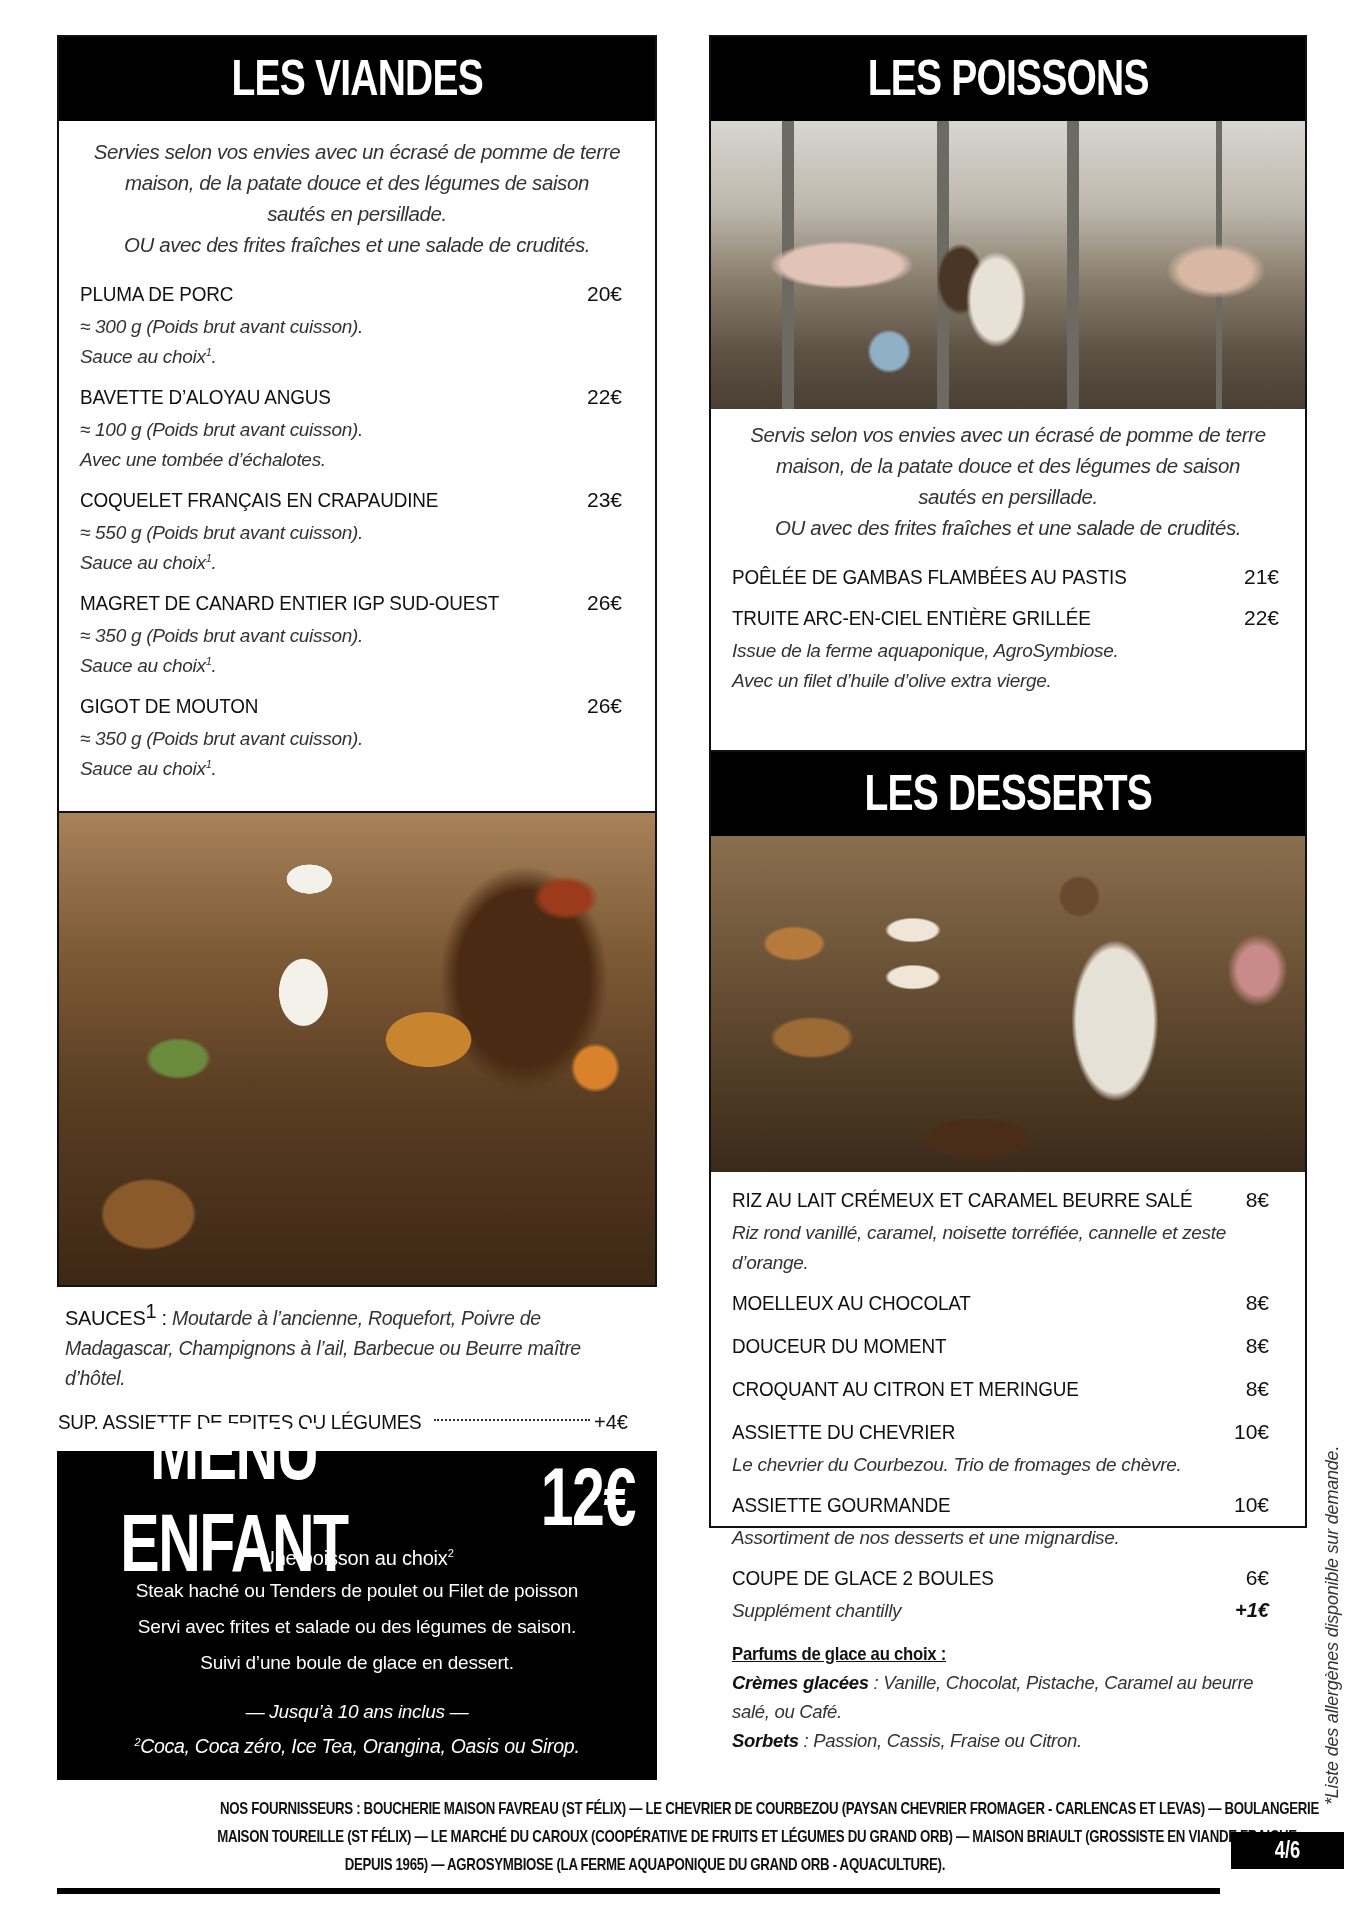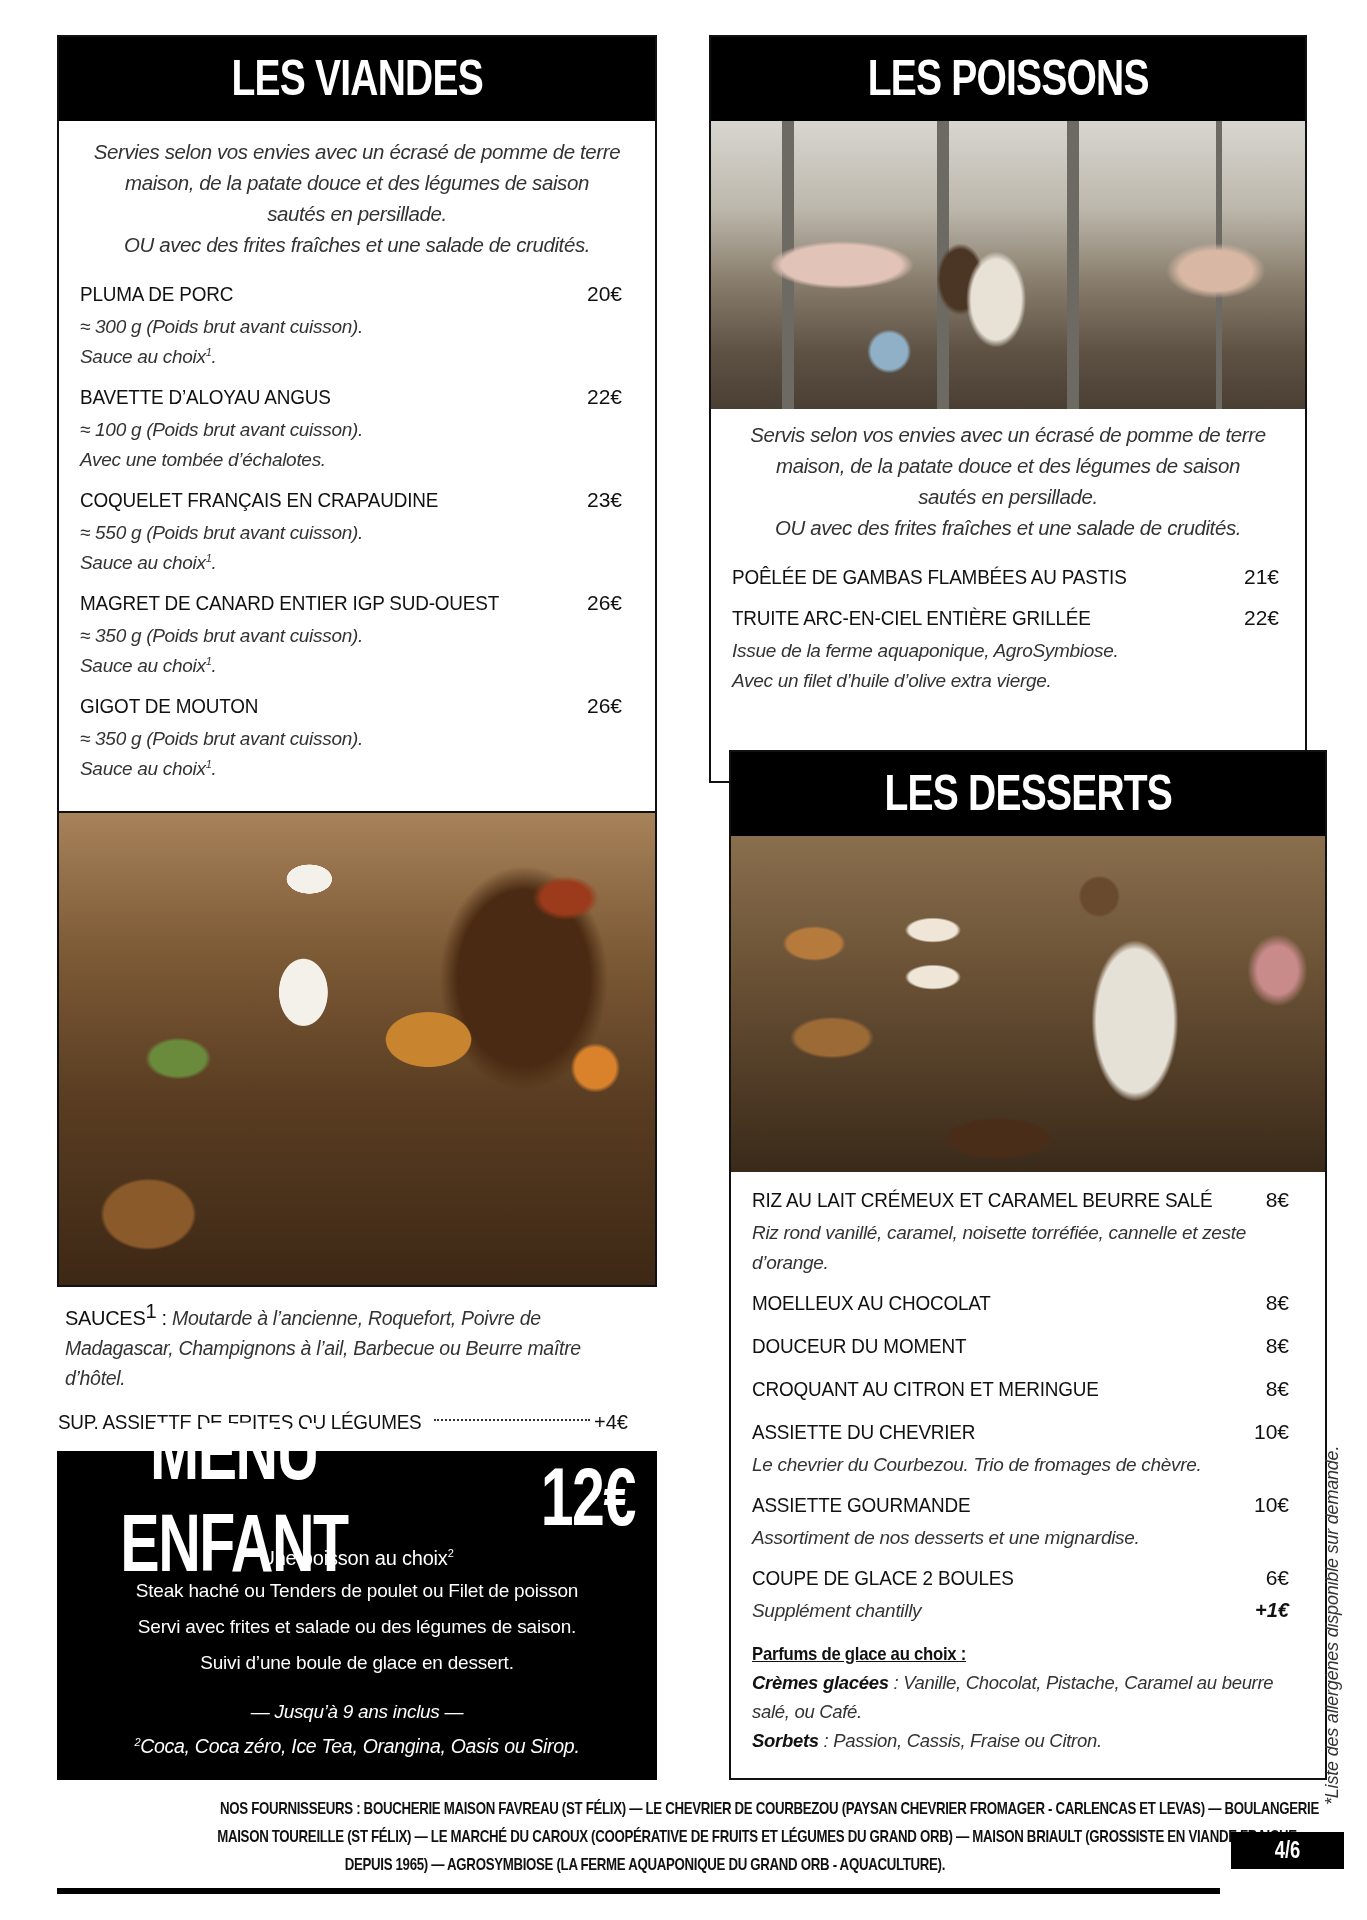--- a/index.html
+++ b/index.html
@@ -91,21 +91,21 @@
     #enfant .drinks { font-style: italic; font-size: 19.5px; line-height: 34px; letter-spacing: -0.3px; }
 
     #poissons { left: 709px; top: 35px; width: 598px; height: 748px; }
     #poissons .box-head { height: 84px; }
     #market { position: relative; width: 100%; height: 288px; }
     #poissons .intro { margin: 10px 20px 0; }
     #poissons .items { margin: 22px 26px 0 21px; }
     #poissons .item { margin-bottom: 11px; }
     #poissons .item-row { height: 30px; gap: 14px; }
 
-    #desserts { left: 709px; top: 750px; width: 598px; height: 1030px; margin-left: 20px; }
+    #desserts { left: 709px; top: 750px; width: 598px; height: 778px; }
     #desserts .box-head { height: 84px; }
     #pastry { position: relative; width: 100%; height: 336px; }
     #desserts .items { margin: 16px 36px 0 21px; }
     #desserts .item { margin-bottom: 13px; }
     #desserts .item-row { height: 30px; }
     .extra-price { font-weight: bold; font-style: italic; font-size: 20px; color: #111; }
 
     #parfums { margin: 4px 20px 0 21px; font-size: 18.5px; line-height: 29px; letter-spacing: -0.3px; }
     #parfums .ptitle { text-decoration: underline; font-weight: bold; color: #111; font-size: 19px; display:inline-block; transform: scaleX(0.88); transform-origin:left; }
     #parfums .row { color: #333; font-style: italic; }
@@ -194,21 +194,21 @@
 
 <section id="enfant">
   <div class="head">
     <span class="title">MENU ENFANT</span>
     <span class="price">12€</span>
   </div>
   <div class="line first"><span>Une boisson au choix</span><sup>2</sup></div>
   <div class="line">Steak haché ou Tenders de poulet ou Filet de poisson</div>
   <div class="line">Servi avec frites et salade ou des légumes de saison.</div>
   <div class="line">Suivi d’une boule de glace en dessert.</div>
-  <div class="age">— Jusqu’à 9 ans inclus —</div>
+  <div class="age">— Jusqu’à 10 ans inclus —</div>
   <div class="drinks"><sup>2</sup><span>Coca, Coca zéro, Ice Tea, Orangina, Oasis ou Sirop.</span></div>
 </section>
 
 <section id="poissons" class="box">
   <div class="box-head">
     <span>LES POISSONS</span>
   </div>
   <div id="market" class="img-market" title="fish-market-painting"></div>
   <div class="intro">
     <div>Servis selon vos envies avec un écrasé de pomme de terre</div>

